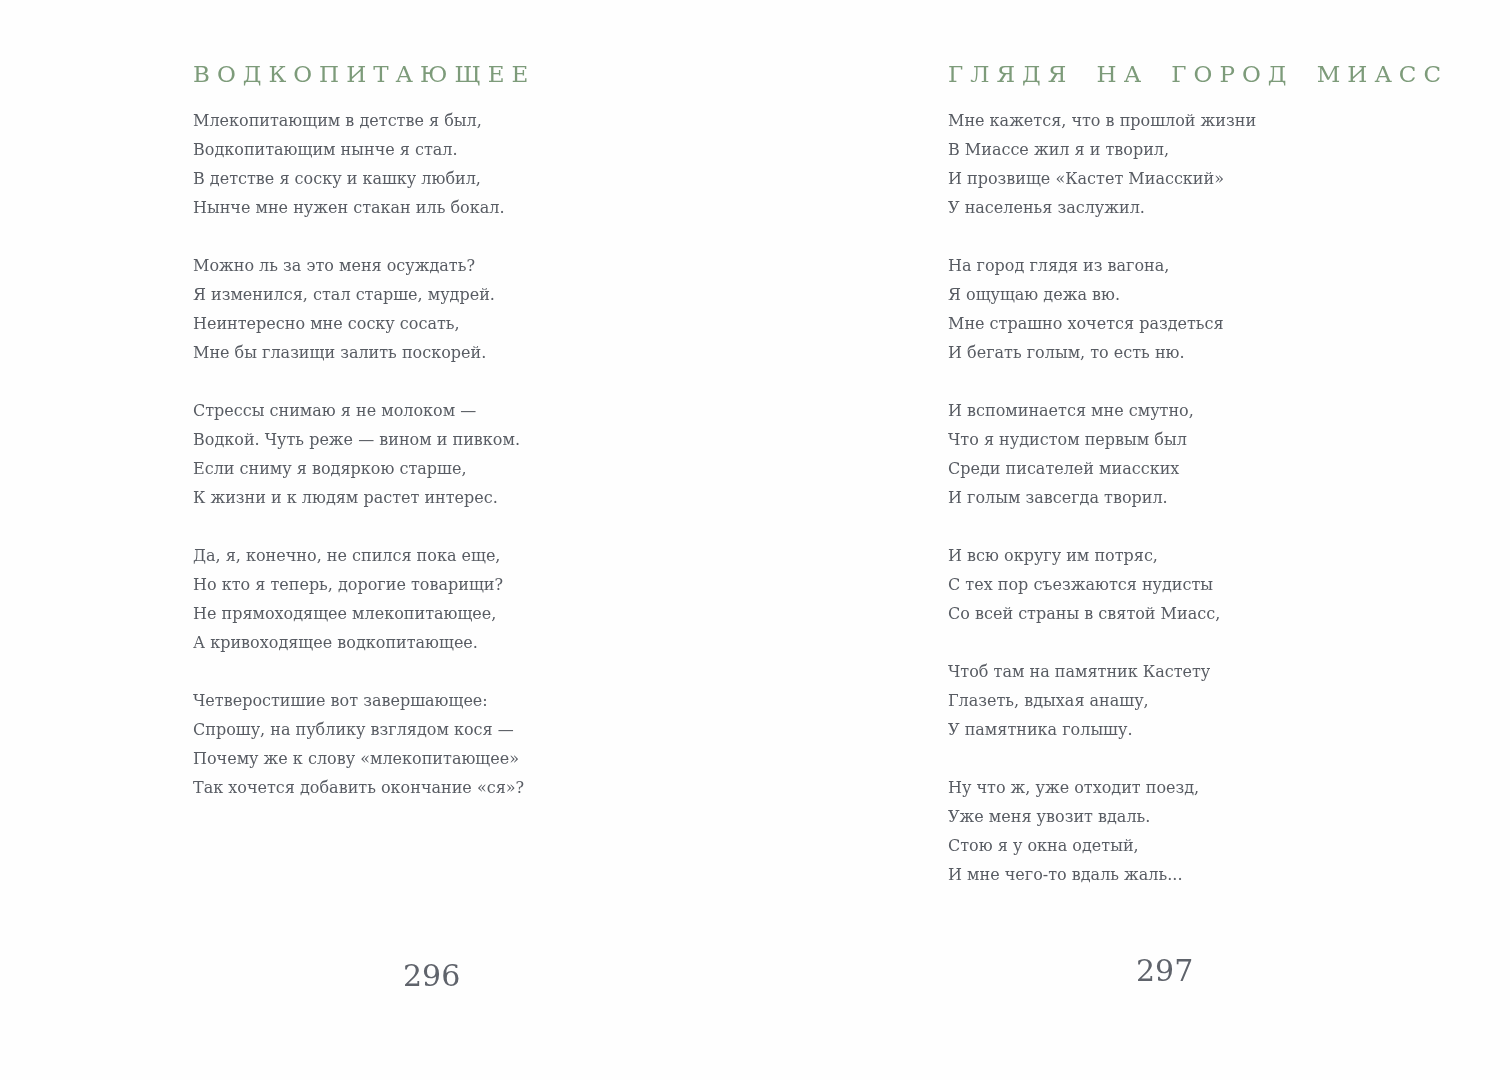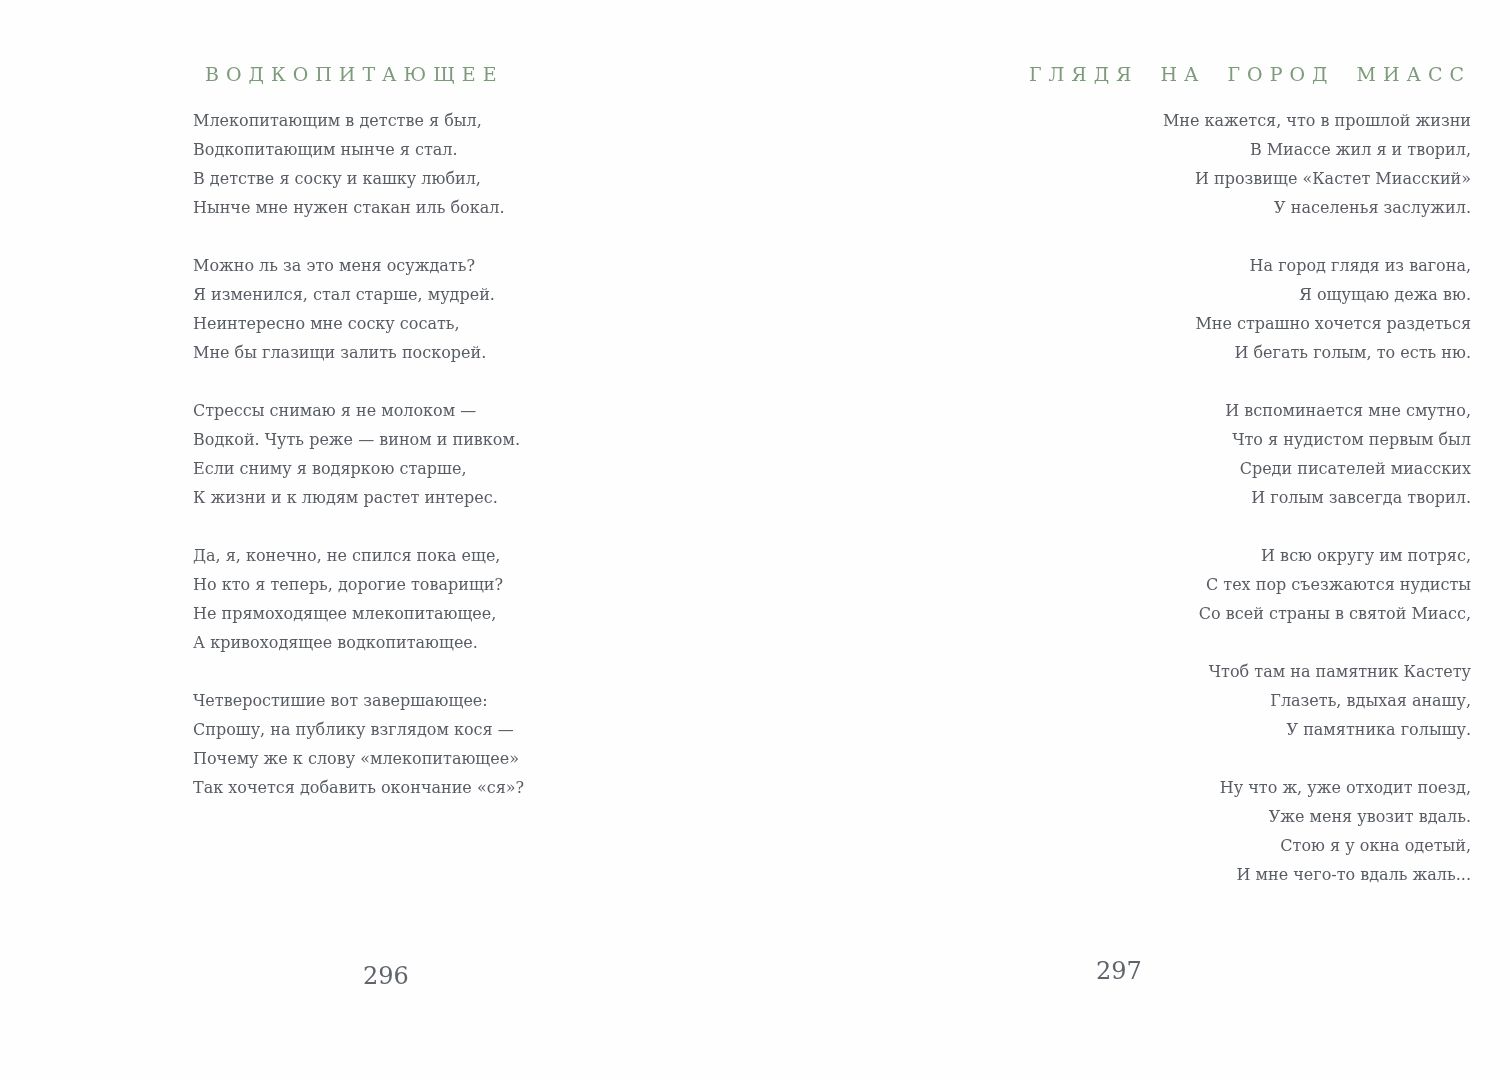--- a/index.html
+++ b/index.html
@@ -17,44 +17,45 @@
   }
   .spread {
     position: absolute;
     inset: 0;
   }
   .page {
     position: absolute;
     top: 62px;
   }
   .page-left  { left: 193px; width: 470px; }
-  .page-right { left: 1001px; width: 470px; text-align: right; }
+  .page-right { left: 948px; width: 470px; }
   .poem-title {
-    margin: 0 0 20px 12px;
-    font-size: 19px;
+    margin: 0 0 20px 0;
+    font-size: 23px;
     font-weight: 500;
     line-height: 24px;
     letter-spacing: 7px;
     word-spacing: 9px;
     color: var(--title-color, #7d9b7a);
     white-space: nowrap;
   }
   .stanza {
     margin: 0 0 29px 0;
   }
   .line {
     font-size: 16px;
     line-height: 29px;
     white-space: nowrap;
   }
   .page-number {
     position: absolute;
-    font-size: 24px;
+    font-size: 30px;
     line-height: 28px;
     color: #5f636b;
+    margin-left: 40px;
   }
   .pn-left  { left: 363px;  top: 962px; }
   .pn-right { left: 1096px; top: 957px; text-align: center; }
 </style>
 </head>
 <body style="--title-color: #7d9b7a; --text-color: #585c63; background: rgb(254, 254, 254);">
 
 <div class="spread">
 
   <div class="page page-left">

